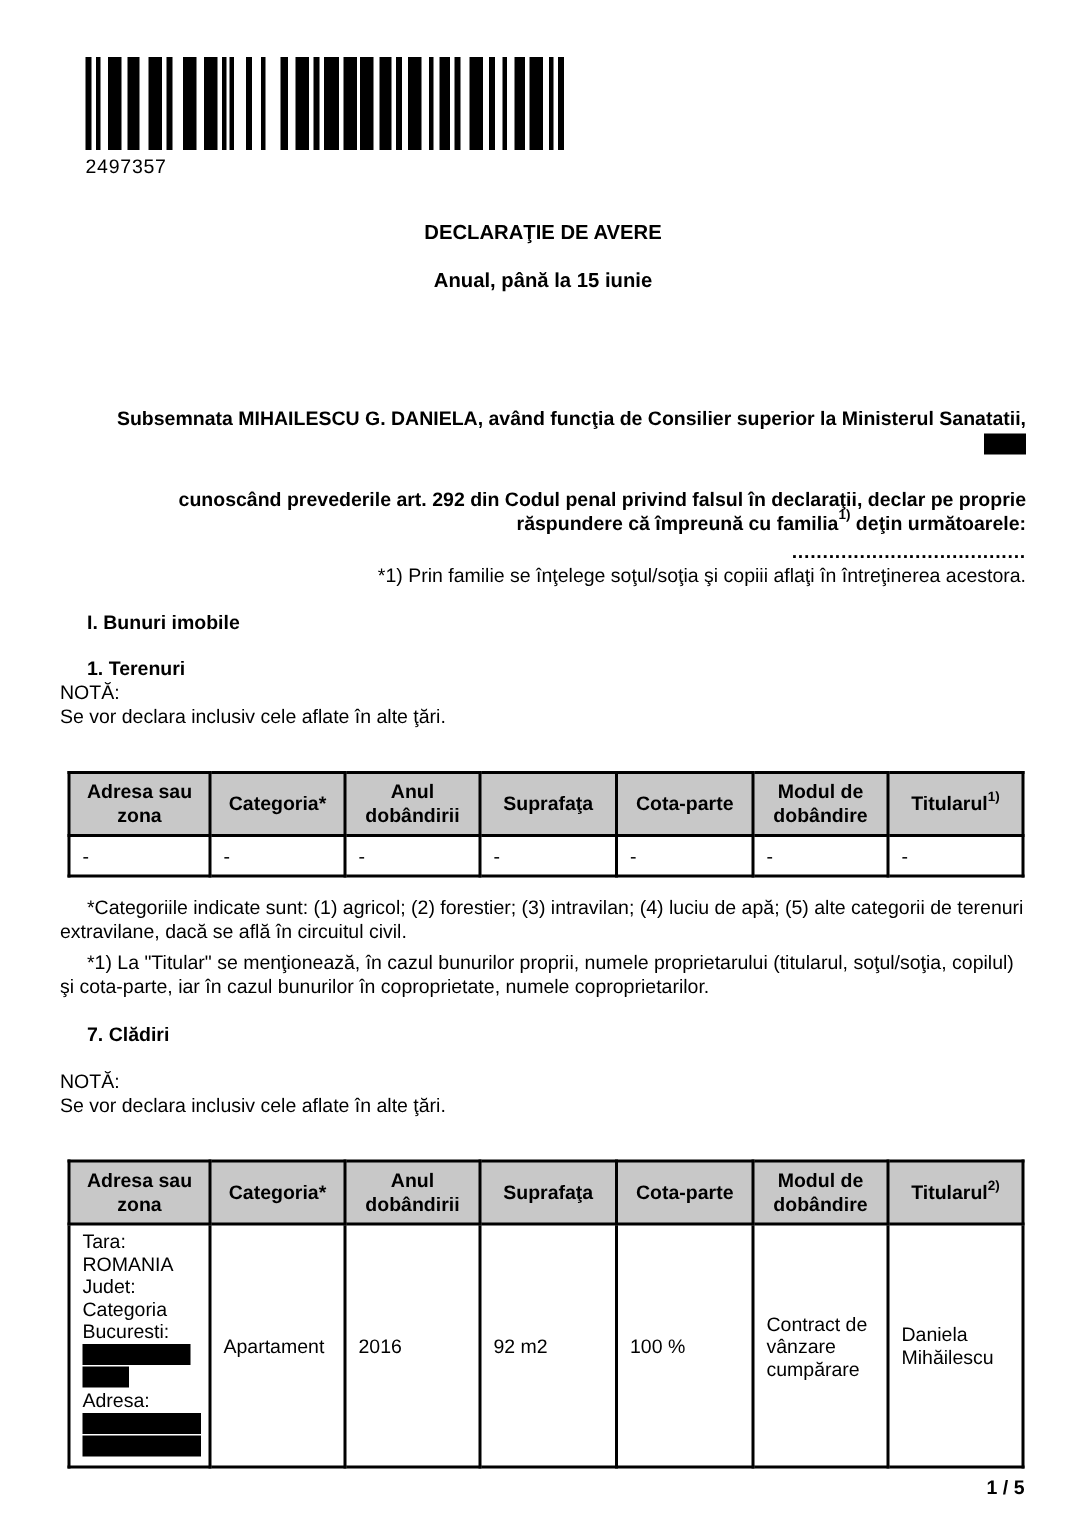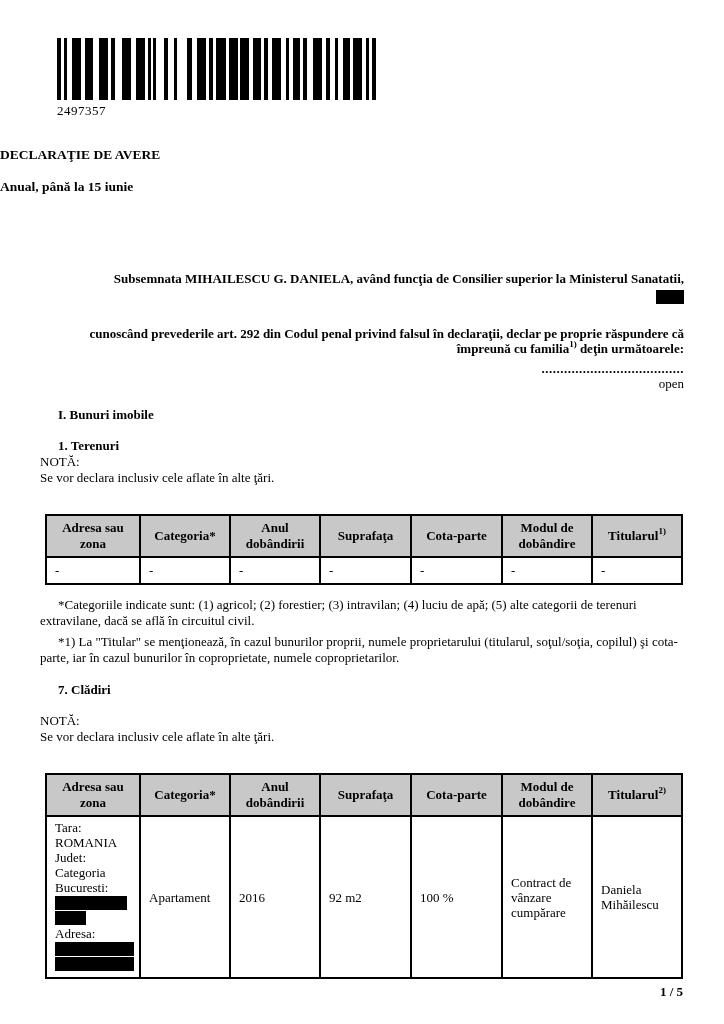--- a/index.html
+++ b/index.html
@@ -5,24 +5,24 @@
   * { box-sizing: border-box; margin: 0; padding: 0; }
   html, body { background: #ffffff; }
   body {
     width: 724px; height: 1024px;
     position: relative;
     font-family: "Liberation Sans", sans-serif;
     color: #000;
     font-size: 13px;
     overflow: hidden;
   }
-  .abs { position: absolute; font-family: Liberation Serif, serif; }
+  .abs { position: absolute; }
   .bold { font-weight: bold; }
   .indent { text-indent: 18px; }
-  .center { }
+  .center { text-align: center; }
 
   
   .barcode-wrap { left: 57px; top: 38px; }
   .barcode { display: flex; height: 62px; align-items: stretch; }
   .barcode .bar { background: #000; height: 100%; }
   .barcode .gap { background: transparent; height: 100%; }
   .barcode-number { font-size: 13px; margin-top: 3px; letter-spacing: 0.5px; }
 
   
   .doc-title { top: 147px; left: 0; width: 724px; font-size: 13.5px; }
@@ -155,21 +155,21 @@
 
 <div class="abs intro">
   <div class="bold indent">Subsemnata MIHAILESCU G. DANIELA, având funcţia de Consilier superior la Ministerul Sanatatii,</div>
   <div class="bar-line">
     <span class="redact" style="width:28px;"></span>
   </div>
   <div class="bold indent oath">
     <span>cunoscând prevederile art. 292 din Codul penal privind falsul în declaraţii, declar pe proprie răspundere că împreună cu familia</span><sup>1)</sup><span> deţin următoarele:</span>
   </div>
   <div class="dots-line">......................................</div>
-  <div class="open-line">open</div>
+  <div class="family-note">*1) Prin familie se înţelege soţul/soţia şi copiii aflaţi în întreţinerea acestora.</div>
 </div>
 
 <div class="abs heading-imobile bold indent">I. Bunuri imobile</div>
 
 <div class="abs heading-terenuri bold indent">1. Terenuri</div>
 <div class="abs nota-terenuri">
   <div>NOTĂ:</div>
   <div>Se vor declara inclusiv cele aflate în alte ţări.</div>
 </div>
 

